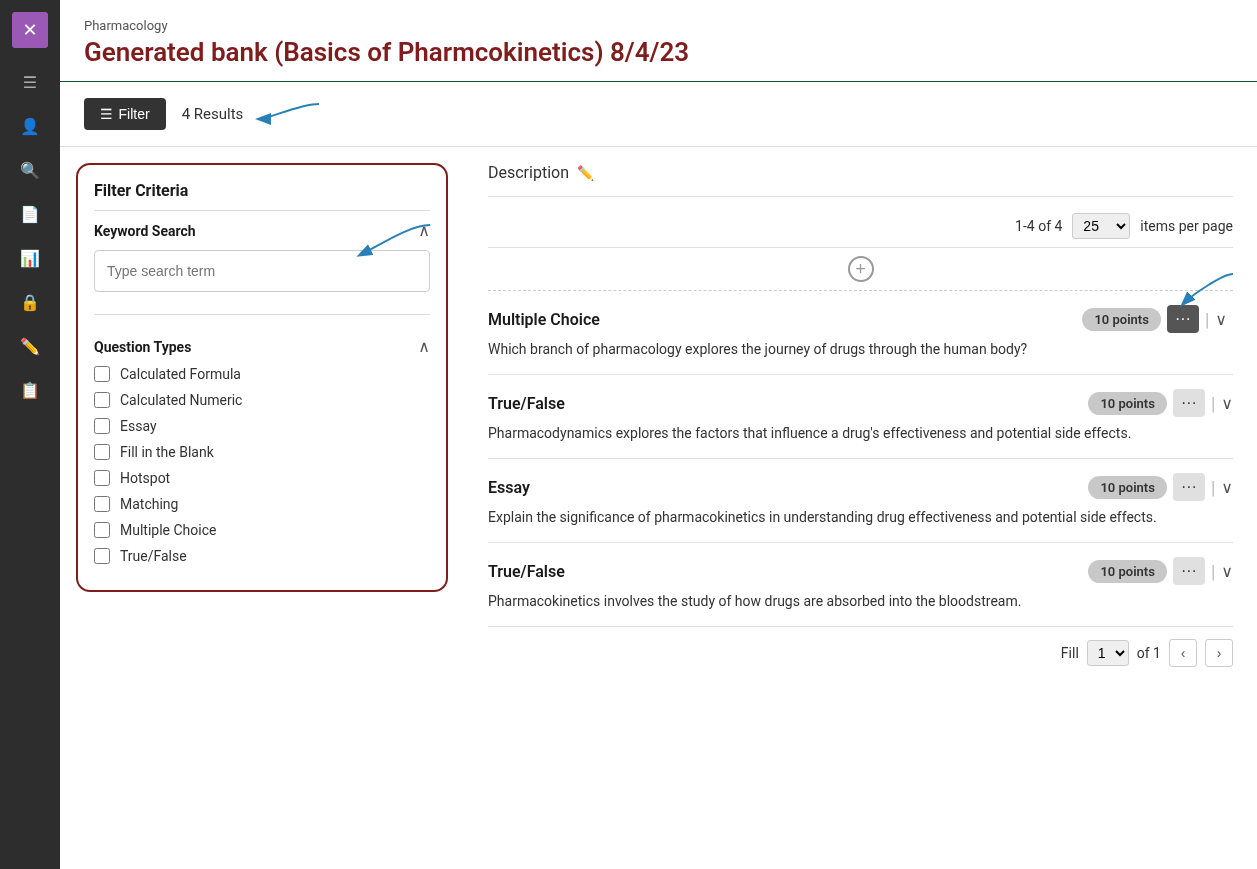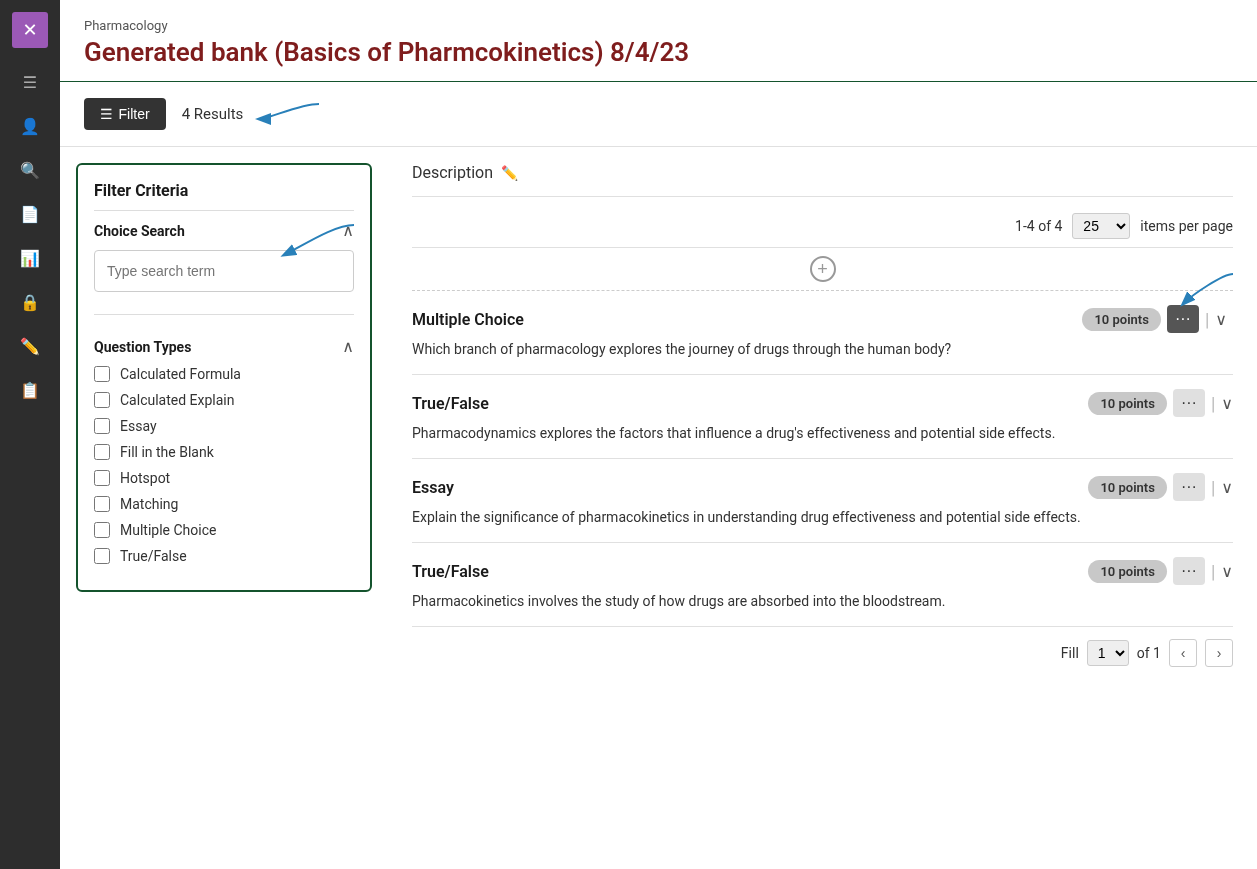--- a/index.html
+++ b/index.html
@@ -103,23 +103,23 @@
 
     
     .content-area {
       display: flex;
       flex: 1;
       overflow: hidden;
     }
 
     
     .filter-panel {
-      width: 296px;
-      border: 2px solid #14532d;
-      border-radius: 6px;
+      width: 372px;
+      border: 2px solid #7f1d1d;
+      border-radius: 14px;
       margin: 16px;
       padding: 16px;
       overflow-y: auto;
       flex-shrink: 0;
       height: fit-content;
     }
     .filter-header {
       font-size: 16px;
       font-weight: 700;
       color: #1a1a1a;
@@ -377,21 +377,21 @@
   </div>
 
   <div class="content-area">
 
     <div class="filter-panel">
       <div class="filter-header">Filter Criteria</div>
       <hr class="filter-divider">
 
       
       <div class="filter-section-header">
-        <span class="filter-section-title">Choice Search</span>
+        <span class="filter-section-title">Keyword Search</span>
         <span class="chevron-up">∧</span>
       </div>
       
       <div style="position:relative; height:0;">
         <svg width="120" height="50" style="position:absolute; right:-20px; top:-35px; overflow:visible;">
           <path d="M 100 10 C 80 10 50 30 30 40" stroke="#2980b9" stroke-width="2" fill="none" marker-end="url(#arrow2)"></path>
           <defs>
             <marker id="arrow2" markerWidth="8" markerHeight="8" refX="6" refY="3" orient="auto">
               <path d="M0,0 L0,6 L8,3 z" fill="#2980b9"></path>
             </marker>
@@ -409,21 +409,21 @@
         </div>
 
         <div id="question-type-checkboxes">
 
         <label class="checkbox-item">
               <input type="checkbox" style="">
               <span>Calculated Formula</span>
             </label>
             <label class="checkbox-item">
               <input type="checkbox" style="">
-              <span>Calculated Explain</span>
+              <span>Calculated Numeric</span>
             </label>
             <label class="checkbox-item">
               <input type="checkbox" style="">
               <span>Essay</span>
             </label>
             <label class="checkbox-item">
               <input type="checkbox" style="">
               <span>Fill in the Blank</span>
             </label>
             <label class="checkbox-item">

